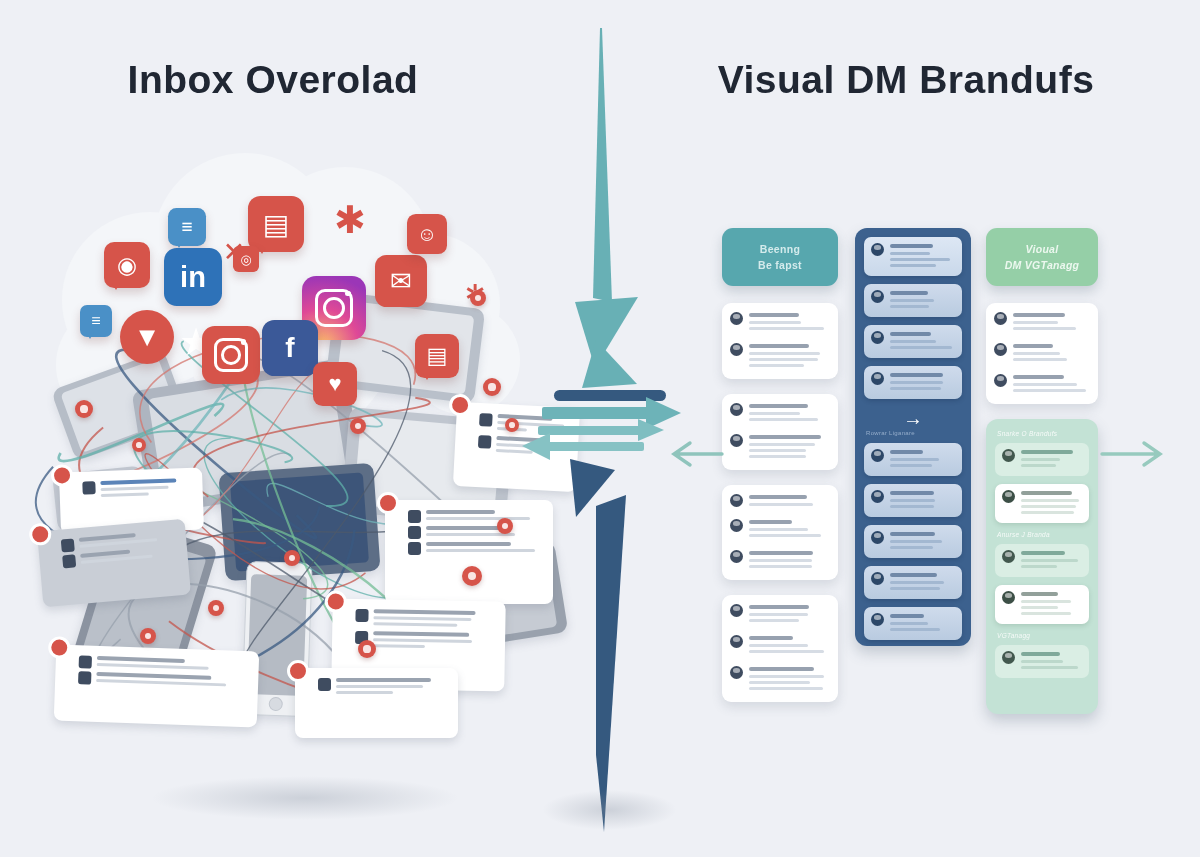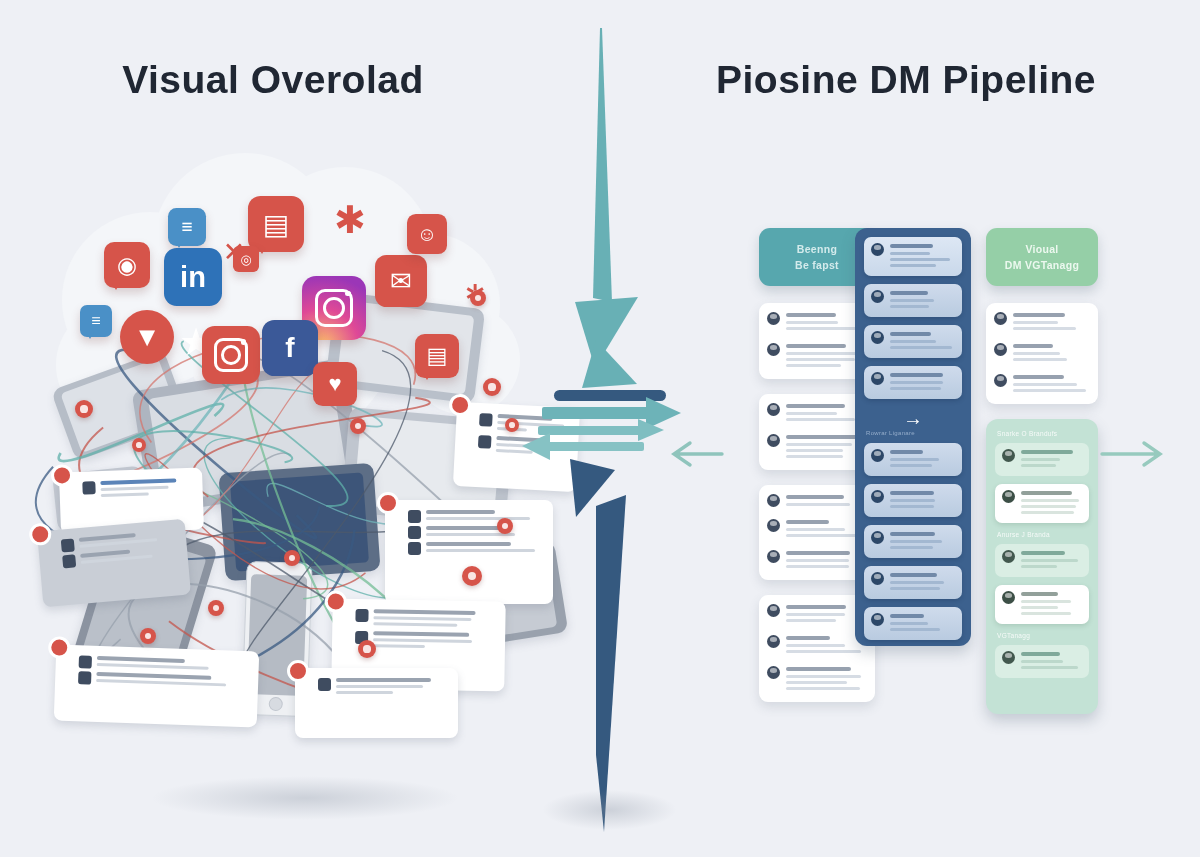--- a/index.html
+++ b/index.html
@@ -42,23 +42,23 @@
   .bar.blue{background:#5b84b8;height:4px;}
   .mini-badge{position:absolute;border-radius:50%;background:var(--red,#d6544a);
     box-shadow:0 2px 5px rgba(120,60,60,.3);}
   .mini-badge::after{content:"";position:absolute;inset:30%;border-radius:50%;background:rgba(255,255,255,.85);}
 
   
   #divider{position:absolute;left:500px;top:0;width:200px;height:857px;}
 
   
   .pipe-col{position:absolute;top:228px;}
-  #pipe-col-0{left:759px;width:116px;}
+  #pipe-col-0{left:722px;width:116px;}
   #pipe-col-1{left:855px;width:116px;}
-  #pipe-col-2{left:986px;width:112px;}
+  #pipe-col-2{left:986px;width:112px;font-style:italic;}
   .pipe-header{height:58px;border-radius:11px;display:flex;flex-direction:column;align-items:center;
     justify-content:center;font-size:10.5px;font-weight:bold;line-height:1.55;letter-spacing:.3px;
     box-shadow:0 6px 12px rgba(70,90,110,.22);margin-bottom:17px;text-align:center;}
   .pipe-card{background:#fff;border-radius:9px;box-shadow:0 5px 11px rgba(80,95,115,.16);
     padding:9px 8px;margin-bottom:15px;}
   .pmsg{display:flex;gap:6px;margin-bottom:10px;}
   .pmsg:last-child{margin-bottom:0;}
   .pmsg .avatar{width:13px;height:13px;border-radius:50%;background:#3f4c60;flex:0 0 auto;position:relative;}
   .pmsg .avatar::after{content:"";position:absolute;left:25%;top:18%;width:50%;height:34%;
     border-radius:50%;background:rgba(255,255,255,.55);}
@@ -92,22 +92,22 @@
   .ground-shadow{position:absolute;border-radius:50%;
     background:radial-gradient(ellipse at center,rgba(135,145,160,.33),rgba(135,145,160,0) 70%);}
   #shadow-left{left:150px;top:776px;width:310px;height:44px;}
   #shadow-mid{left:542px;top:790px;width:135px;height:40px;}
 </style>
 </head>
 <body>
 
 <div id="canvas">
 
-  <h1 id="left-title" class="panel-title">Visual Overolad</h1>
-  <h1 id="right-title" class="panel-title">Piosine DM Pipeline</h1>
+  <h1 id="left-title" class="panel-title">Inbox Overolad</h1>
+  <h1 id="right-title" class="panel-title">Visual DM Brandufs</h1>
 
   <div id="illustration">
       <div class="cloud-circle" style="left: 62px; top: 62px; width: 176px; height: 176px;"></div>
       <div class="cloud-circle" style="left: 153px; top: 3px; width: 184px; height: 184px;"></div>
       <div class="cloud-circle" style="left: 257px; top: 17px; width: 176px; height: 176px;"></div>
       <div class="cloud-circle" style="left: 356px; top: 83px; width: 144px; height: 144px;"></div>
       <div class="cloud-circle" style="left: 56px; top: 153px; width: 124px; height: 124px;"></div>
       <div class="cloud-circle" style="left: 410px; top: 155px; width: 110px; height: 110px;"></div>
       <div class="cloud-circle" style="left: 185px; top: 80px; width: 210px; height: 210px;"></div>
       <div class="device" style="left: 60px; top: 218px; width: 120px; height: 75px; background: rgb(182, 189, 199); transform: rotate(-20deg);">

